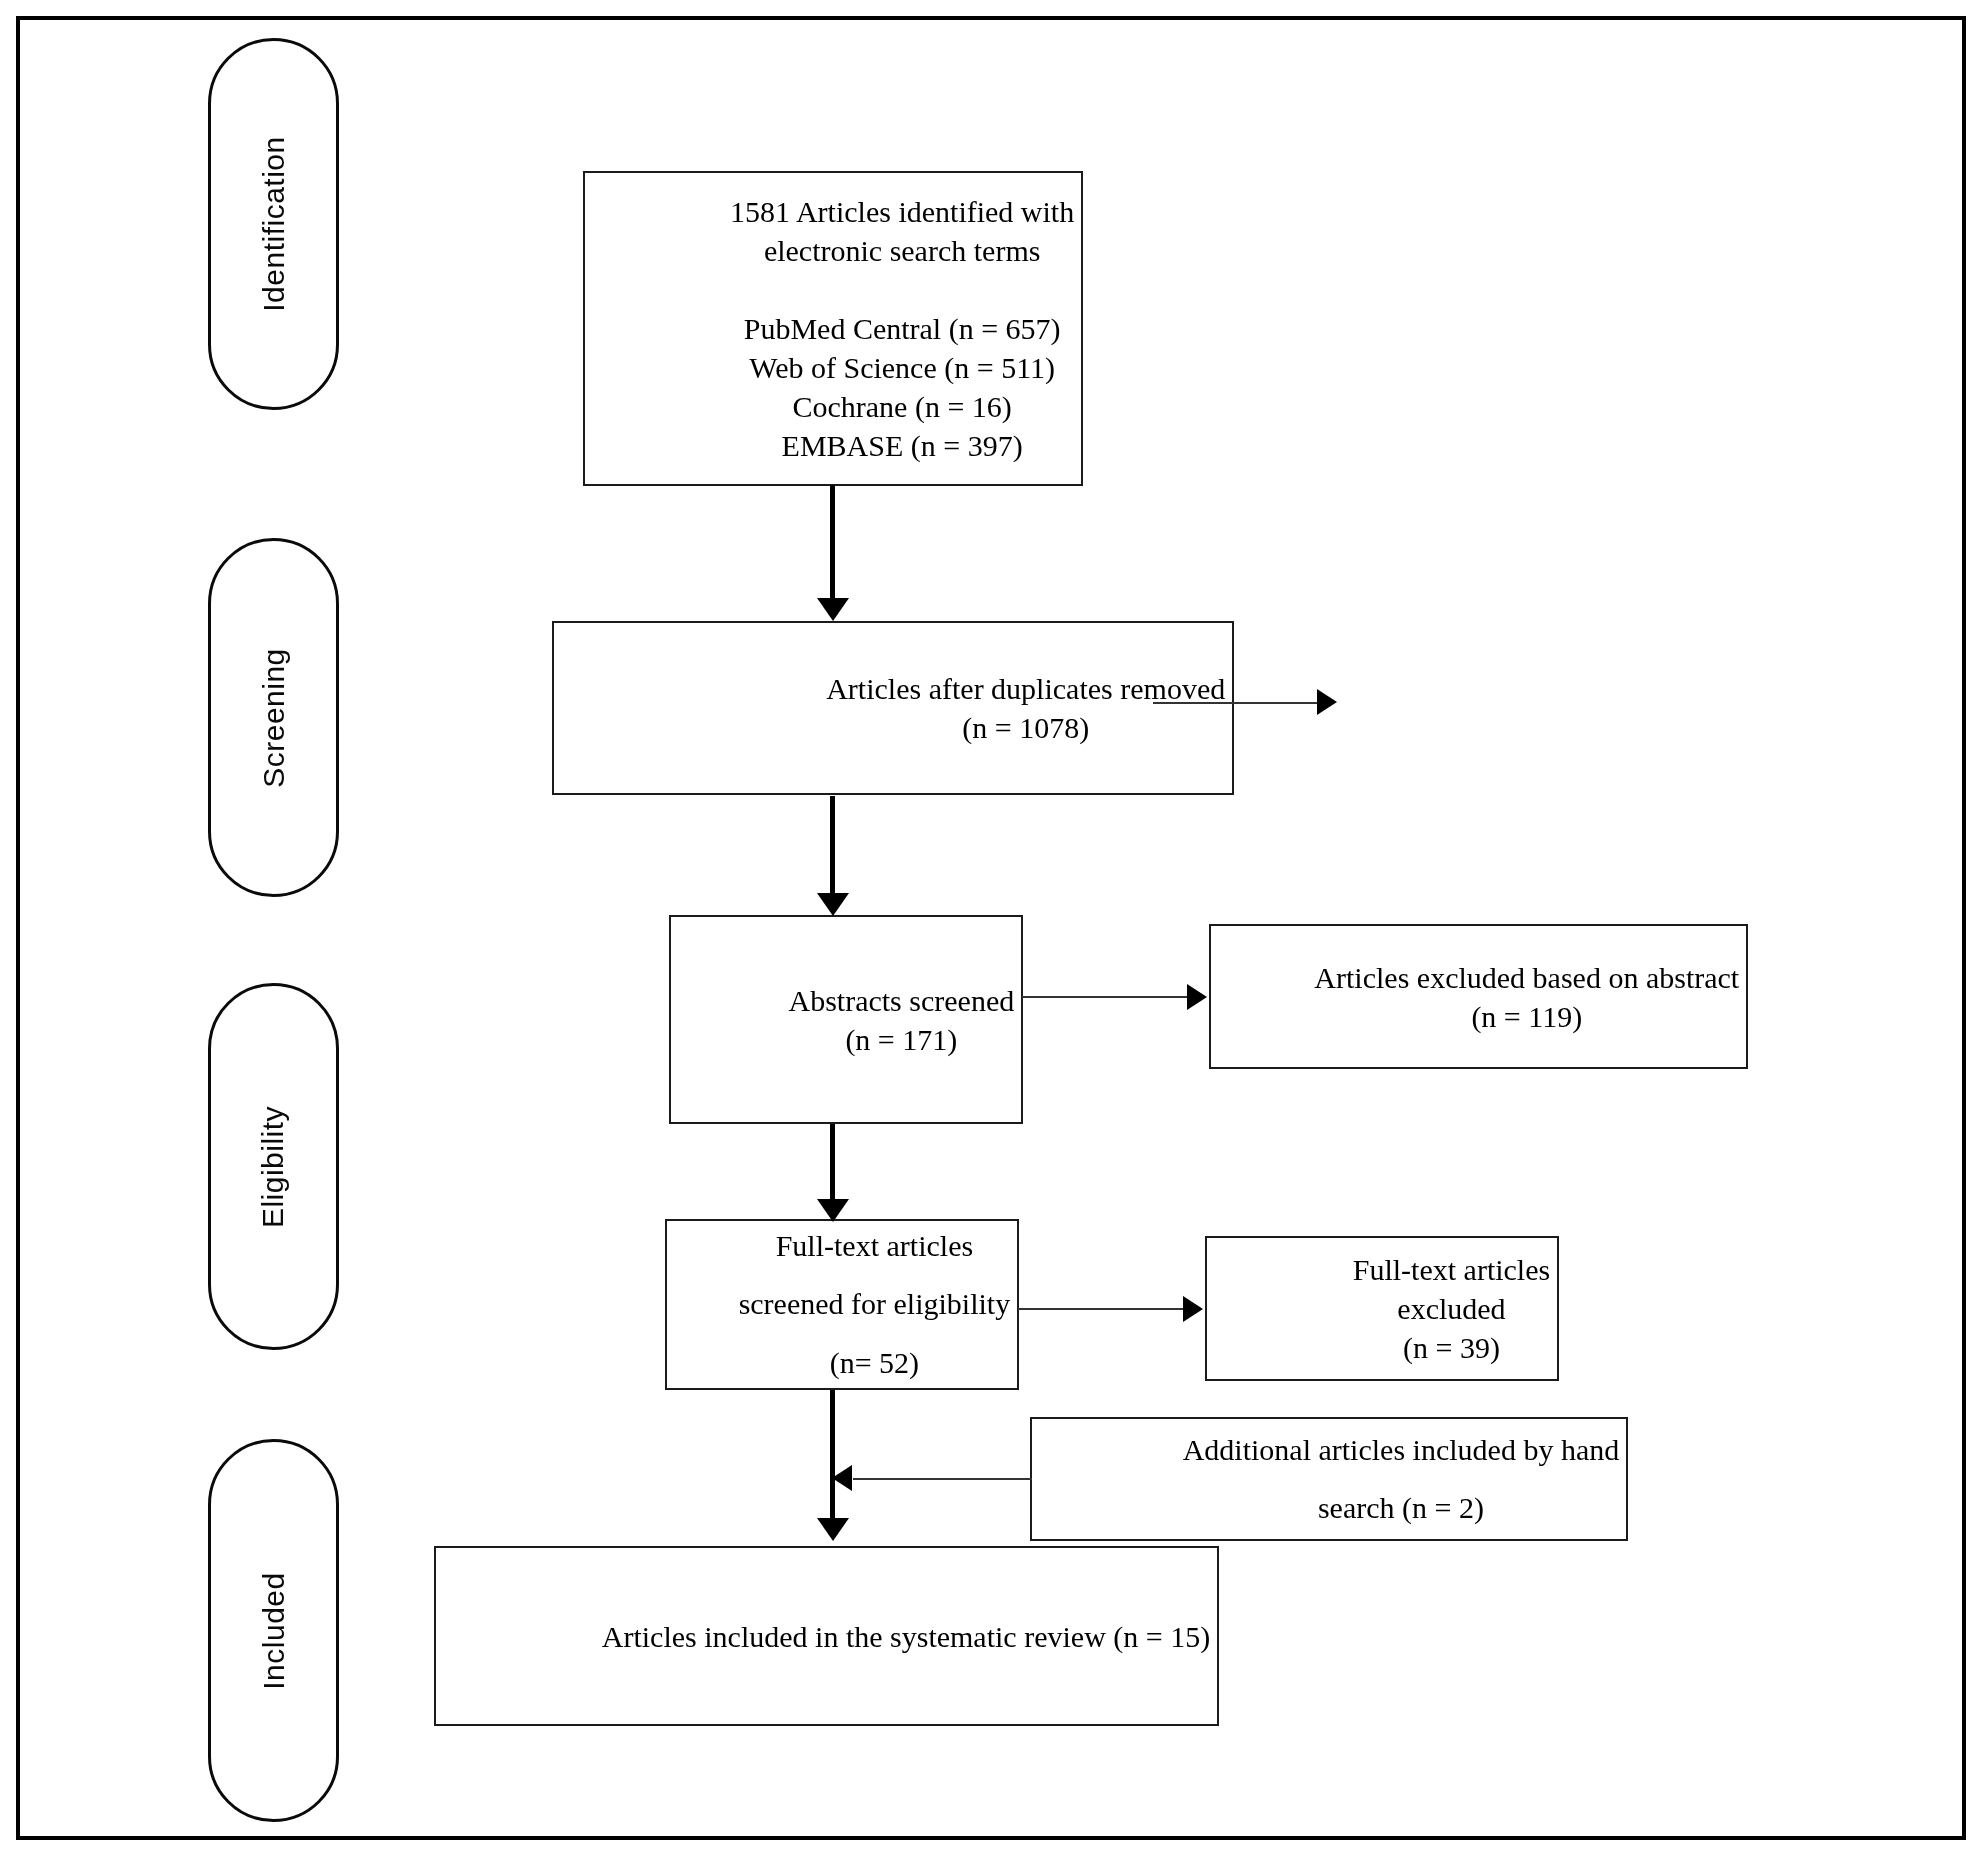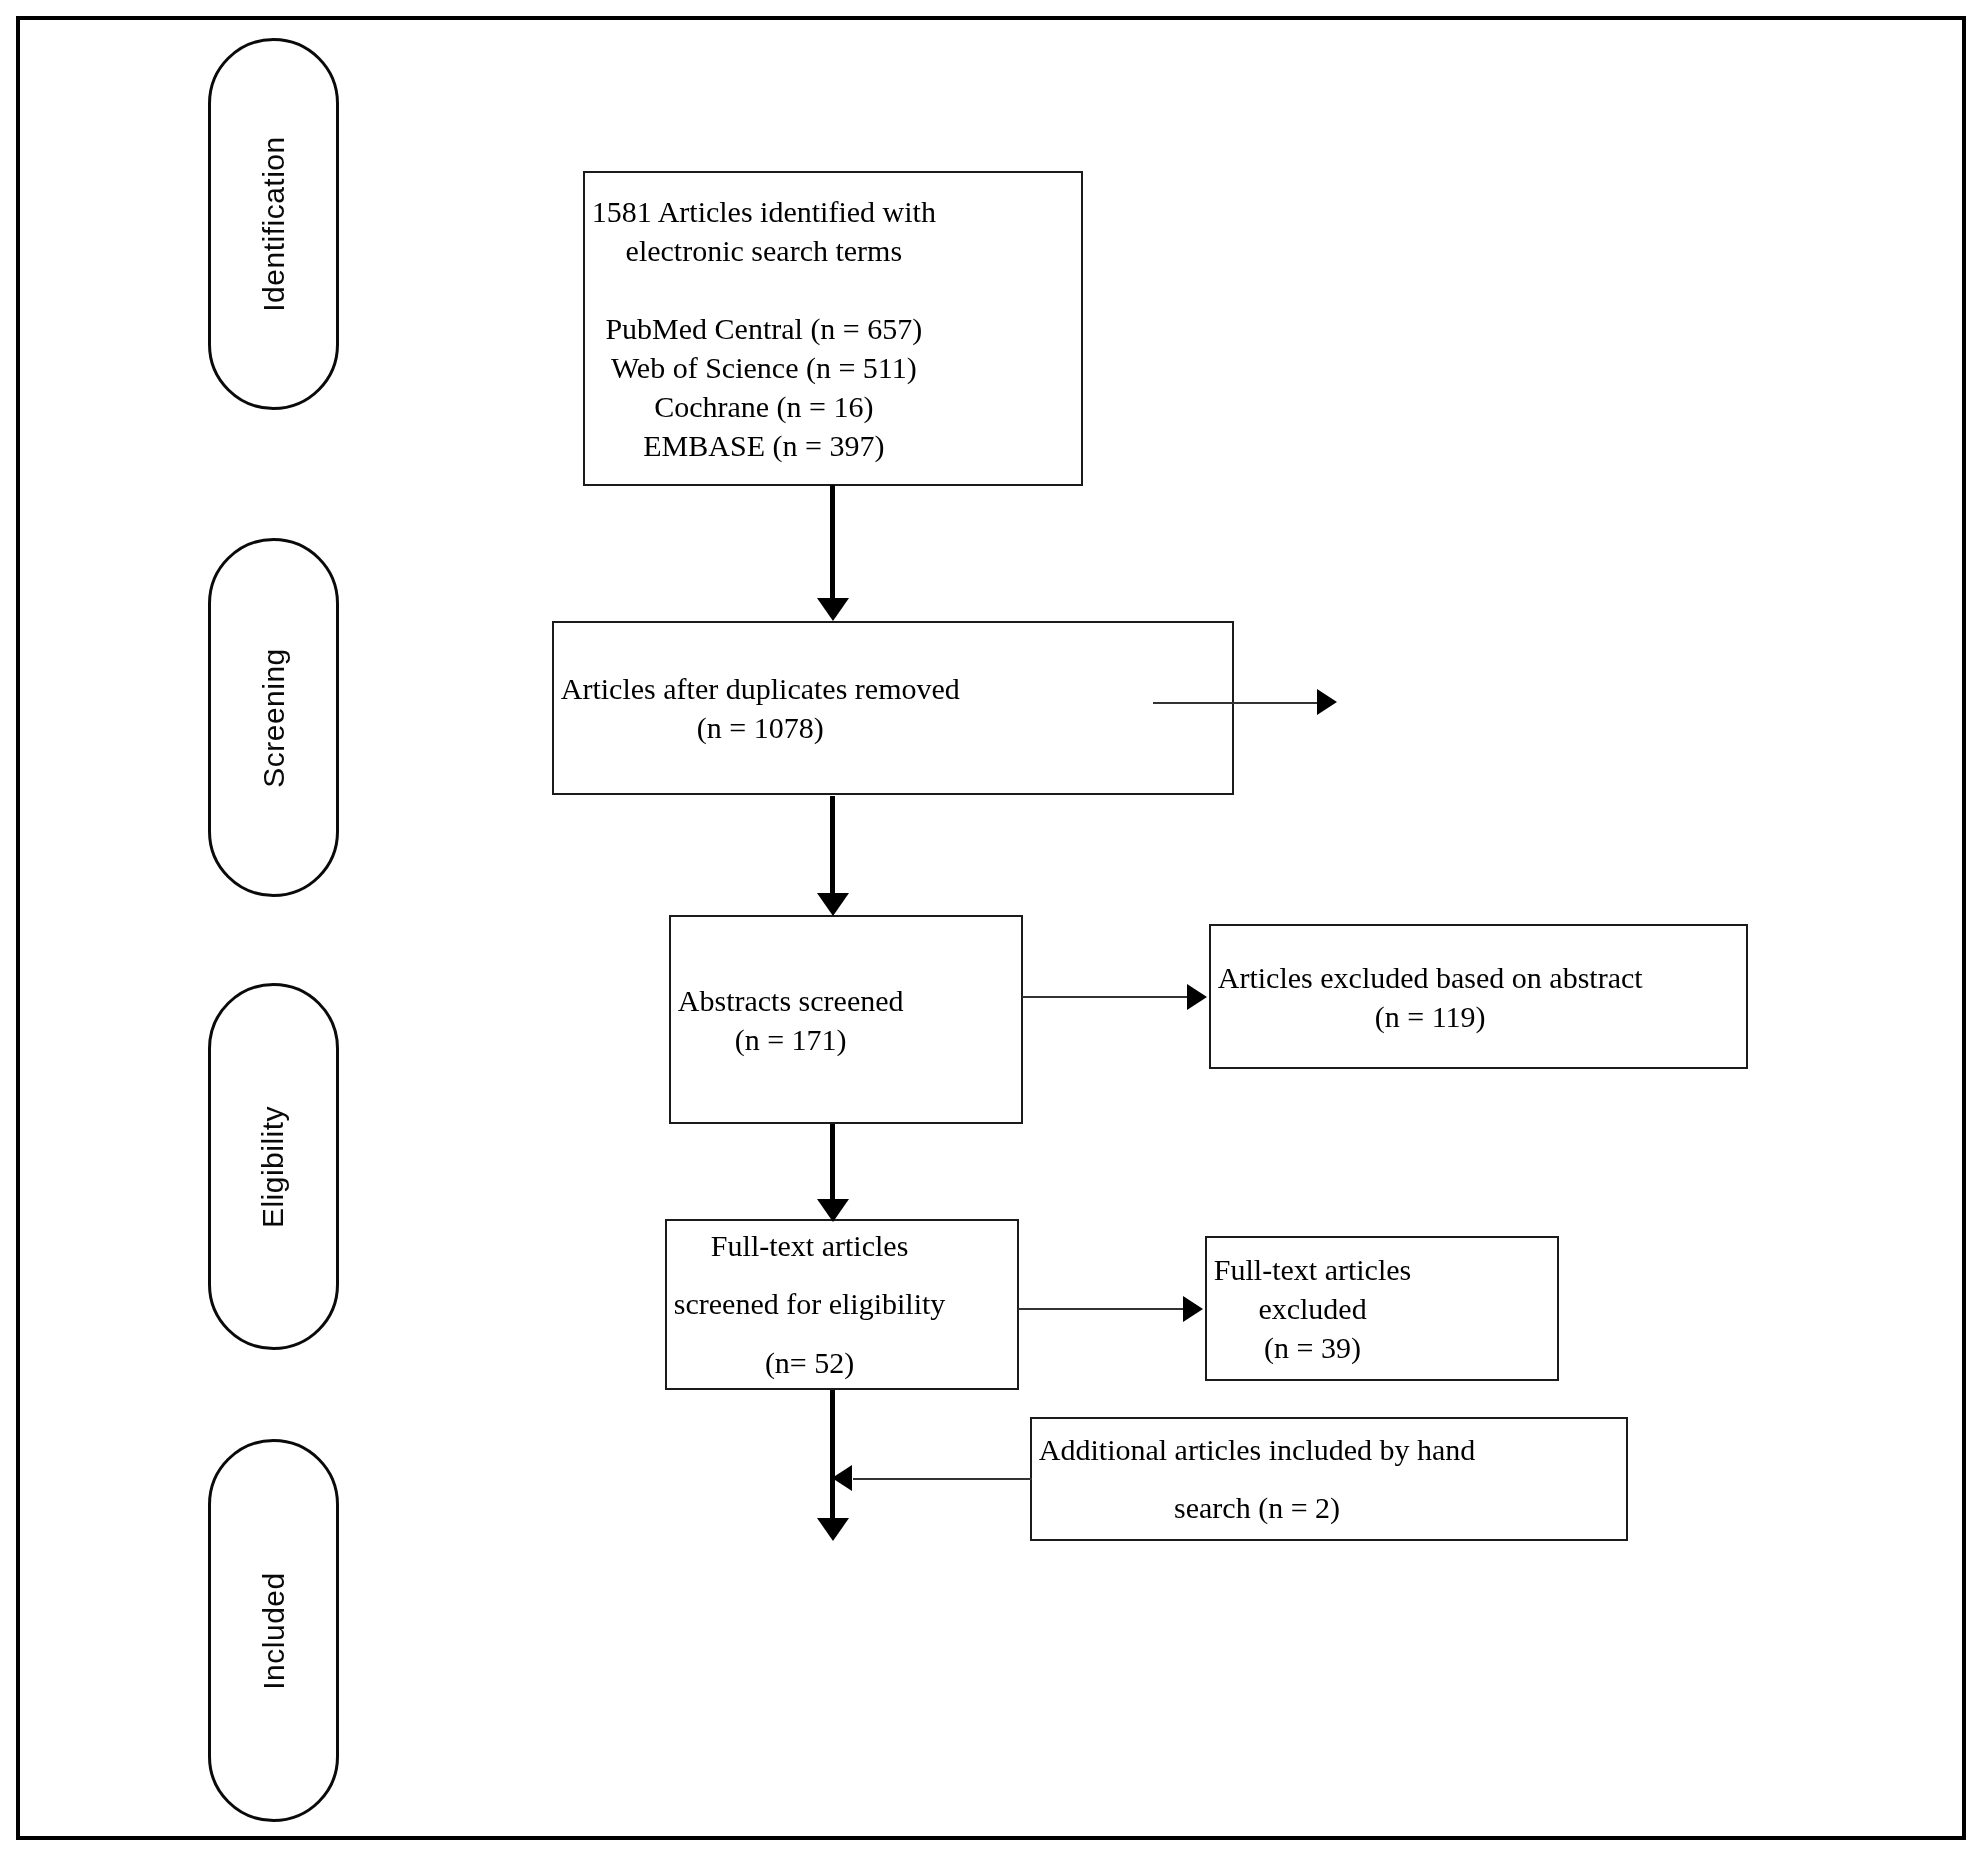--- a/index.html
+++ b/index.html
@@ -48,21 +48,21 @@
   }
 
   
   .flow-box {
     position: absolute;
     border: 2.4px solid #1b1b1b;
     background: #ffffff;
     box-sizing: border-box;
     display: flex;
     align-items: center;
-    justify-content: flex-start;
+    justify-content: flex-end;
     text-align: center;
     color: #000000;
   }
   .flow-box .box-text {
     font-family: "Liberation Serif", "DejaVu Serif", serif;
     font-size: 30px;
     line-height: 1.30;
     white-space: pre-line;
     padding: 0 6.8px;
   }
@@ -168,20 +168,23 @@
     <span class="box-text">Full-text articles
 excluded
 (n = 39)</span>
   </div>
 
   <div class="flow-box loose" style="left:1030px; top:1417px; width:598px; height:124px;">
     <span class="box-text">Additional articles included by hand
 search (n = 2)</span>
   </div>
 
+  <div class="flow-box" style="left:434px; top:1546px; width:785px; height:180px;">
+    <span class="box-text">Articles included in the systematic review (n = 15)</span>
+  </div>
 
   <div class="v-shaft" style="left:830px; top:485px; height:114px;"></div>
   <div class="v-head" style="left:817px; top:598px;"></div>
 
   <div class="h-shaft" style="left:1153px; top:702px; width:165px;"></div>
   <div class="h-head-right" style="left:1317px; top:689px;"></div>
 
   <div class="v-shaft" style="left:830px; top:796px; height:99px;"></div>
   <div class="v-head" style="left:817px; top:893px;"></div>
 

